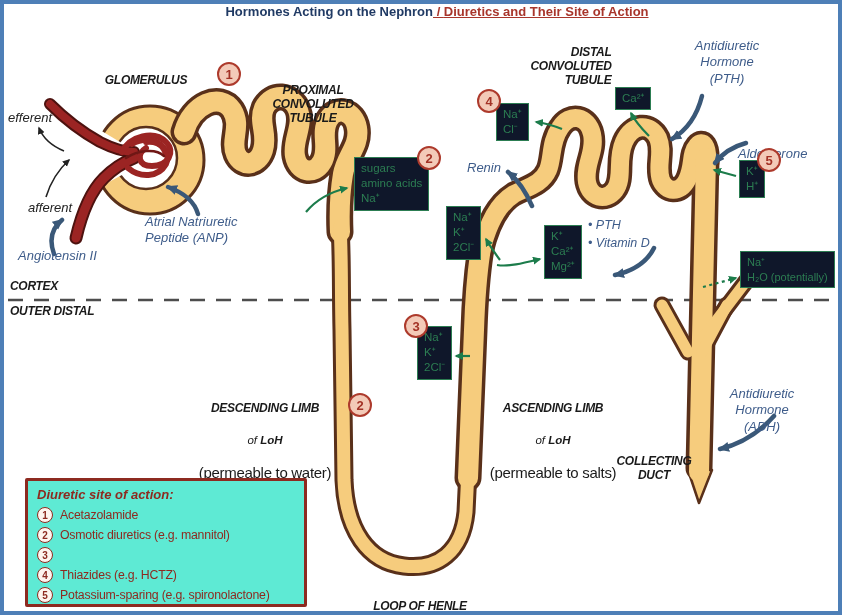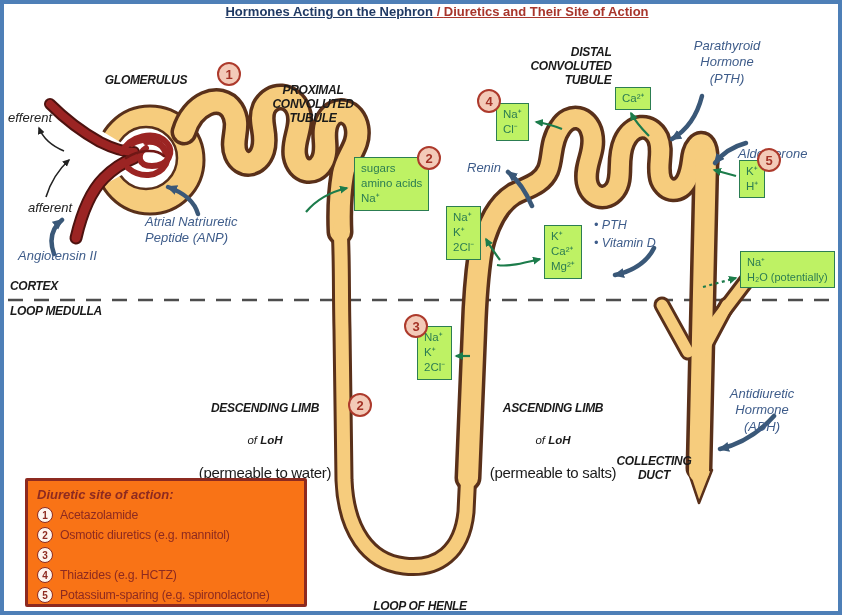--- a/index.html
+++ b/index.html
@@ -1,41 +1,41 @@
 <!DOCTYPE html>
 <html><head>
 <meta charset="utf-8">
 <style>
   html,body{margin:0;padding:0;background:#fff;}
   .stage{position:relative;width:842px;height:615px;background:#ffffff;overflow:hidden;
          font-family:"Liberation Sans",sans-serif;}
   .frame{position:absolute;inset:0;border:4px solid #4e7fb7;pointer-events:none;z-index:50;}
   .title{position:absolute;top:4px;left:0;width:100%;text-align:center;font-size:13px;
          font-weight:bold;z-index:10;}
-  .title .t1{color:#203a64;text-decoration:underline;padding-left:32px;}
+  .title .t1{color:#203a64;padding-left:32px;}
   .title .t2{color:#a8352b;text-decoration:underline;}
   svg.art{position:absolute;left:0;top:0;z-index:1;}
   .lbl{position:absolute;z-index:5;white-space:pre-line;}
   .cx{transform:translateX(-50%);text-align:center;}
   .anat{font-style:italic;font-weight:bold;font-size:12px;line-height:1.16;color:#1a1a1a;
         letter-spacing:-0.3px;}
   .note{font-style:normal;font-weight:normal;font-size:15px;letter-spacing:-0.3px;color:#1a1a1a;}
   .subline{font-size:11.5px;font-style:italic;color:#1a1a1a;}
   .subline .pfx{font-weight:normal;}
   .subline .b{font-weight:bold;}
   .blue{font-style:italic;font-size:13px;color:#3e5c8a;line-height:1.25;}
   .blue.sm{font-size:12.5px;line-height:1.45;}
-  .ibox{position:absolute;z-index:4;background:#bef264;border:1.5px solid #2c7d52;
+  .ibox{position:absolute;z-index:4;background:#0f172a;border:1.5px solid #2c7d52;
         color:#2c7d52;font-size:11.5px;line-height:1.32;padding:3px 6px;}
   .ibox.sm{font-size:11px;}
   .mark{position:absolute;z-index:6;width:24px;height:24px;border-radius:50%;
         background:#f3cab8;border:2px solid #ad3a2c;color:#a33226;font-weight:bold;
         font-size:13px;display:flex;align-items:center;justify-content:center;box-sizing:border-box;}
   .legend{position:absolute;left:25px;top:478px;width:282px;height:129px;box-sizing:border-box;
-          background:#f97316;border:3px solid #8d2a20;border-radius:2px;padding:6px 9px;z-index:8;}
+          background:#5eead4;border:3px solid #8d2a20;border-radius:2px;padding:6px 9px;z-index:8;}
   .legend .ltitle{font-style:italic;font-weight:bold;font-size:13px;color:#8d2a20;margin-bottom:3px;}
   .lrow{display:flex;align-items:center;height:20px;}
   .lnum{width:16px;height:16px;border-radius:50%;background:#fdf4ee;border:1.5px solid #8d2a20;
         color:#8d2a20;font-size:10px;font-weight:bold;display:flex;align-items:center;
         justify-content:center;box-sizing:border-box;margin-right:7px;flex:none;}
   .ltext{font-size:12.3px;color:#8d2a20;letter-spacing:-0.2px;}
 </style>
 </head>
 <body>
 
@@ -124,21 +124,21 @@
       <path marker-end="url(#mb)" d="M 198 214 C 194 200 182 192 168 187"></path>
       <path marker-end="url(#mb)" d="M 532 206 C 526 192 518 180 508 172"></path>
       <path marker-end="url(#mb)" d="M 702 96 C 697 116 687 130 672 139"></path>
       <path marker-end="url(#mb)" d="M 746 143 C 731 147 722 154 715 163"></path>
       <path marker-end="url(#mb)" d="M 654 248 C 647 262 633 271 615 275"></path>
       <path marker-end="url(#mb)" d="M 774 416 C 758 434 740 444 720 449"></path>
     </g>
   </svg>
 
   <div class="lbl anat" style="left:10px;top:280px;">CORTEX</div>
-  <div class="lbl anat" style="left:10px;top:305px;">LOOP MEDULLA</div>
+  <div class="lbl anat" style="left:10px;top:305px;">OUTER DISTAL</div>
 
   <div class="lbl anat cx" style="left:146px;top:74px;">GLOMERULUS</div>
   <div class="lbl anat cx" style="left:313px;top:84px;">PROXIMAL
 CONVOLUTED
 TUBULE</div>
   <div class="lbl anat cx" style="left:571px;top:46px;text-align:right;">DISTAL
 CONVOLUTED
 TUBULE</div>
 
   <div class="lbl cx" style="left:265px;top:384px;">
@@ -161,23 +161,23 @@
     
   </div>
 
   <div class="lbl" style="left:8px;top:110px;font-style:italic;font-size:13px;color:#222;">efferent</div>
   <div class="lbl" style="left:28px;top:200px;font-style:italic;font-size:13px;color:#222;">afferent</div>
 
   <div class="lbl blue" style="left:18px;top:248px;">Angiotensin II</div>
   <div class="lbl blue" style="left:145px;top:214px;">Atrial Natriuretic
 Peptide (ANP)</div>
   <div class="lbl blue" style="left:467px;top:160px;">Renin</div>
-  <div class="lbl blue sm" style="left:588px;top:216px;margin-left:6px;">• PTH
+  <div class="lbl blue sm" style="left:588px;top:216px;">• PTH
 • Vitamin D</div>
-  <div class="lbl blue cx" style="left:727px;top:38px;">Parathyroid
+  <div class="lbl blue cx" style="left:727px;top:38px;">Antidiuretic
 Hormone
 (PTH)</div>
   <div class="lbl blue" style="left:738px;top:146px;font-style:italic;">Aldosterone</div>
   <div class="lbl blue cx" style="left:762px;top:386px;">Antidiuretic Hormone
 (ADH)</div>
 
   <div class="ibox" style="left:354px;top:157px;">
     <div>sugars</div>
     <div>amino acids</div>
     <div>Na⁺</div>

